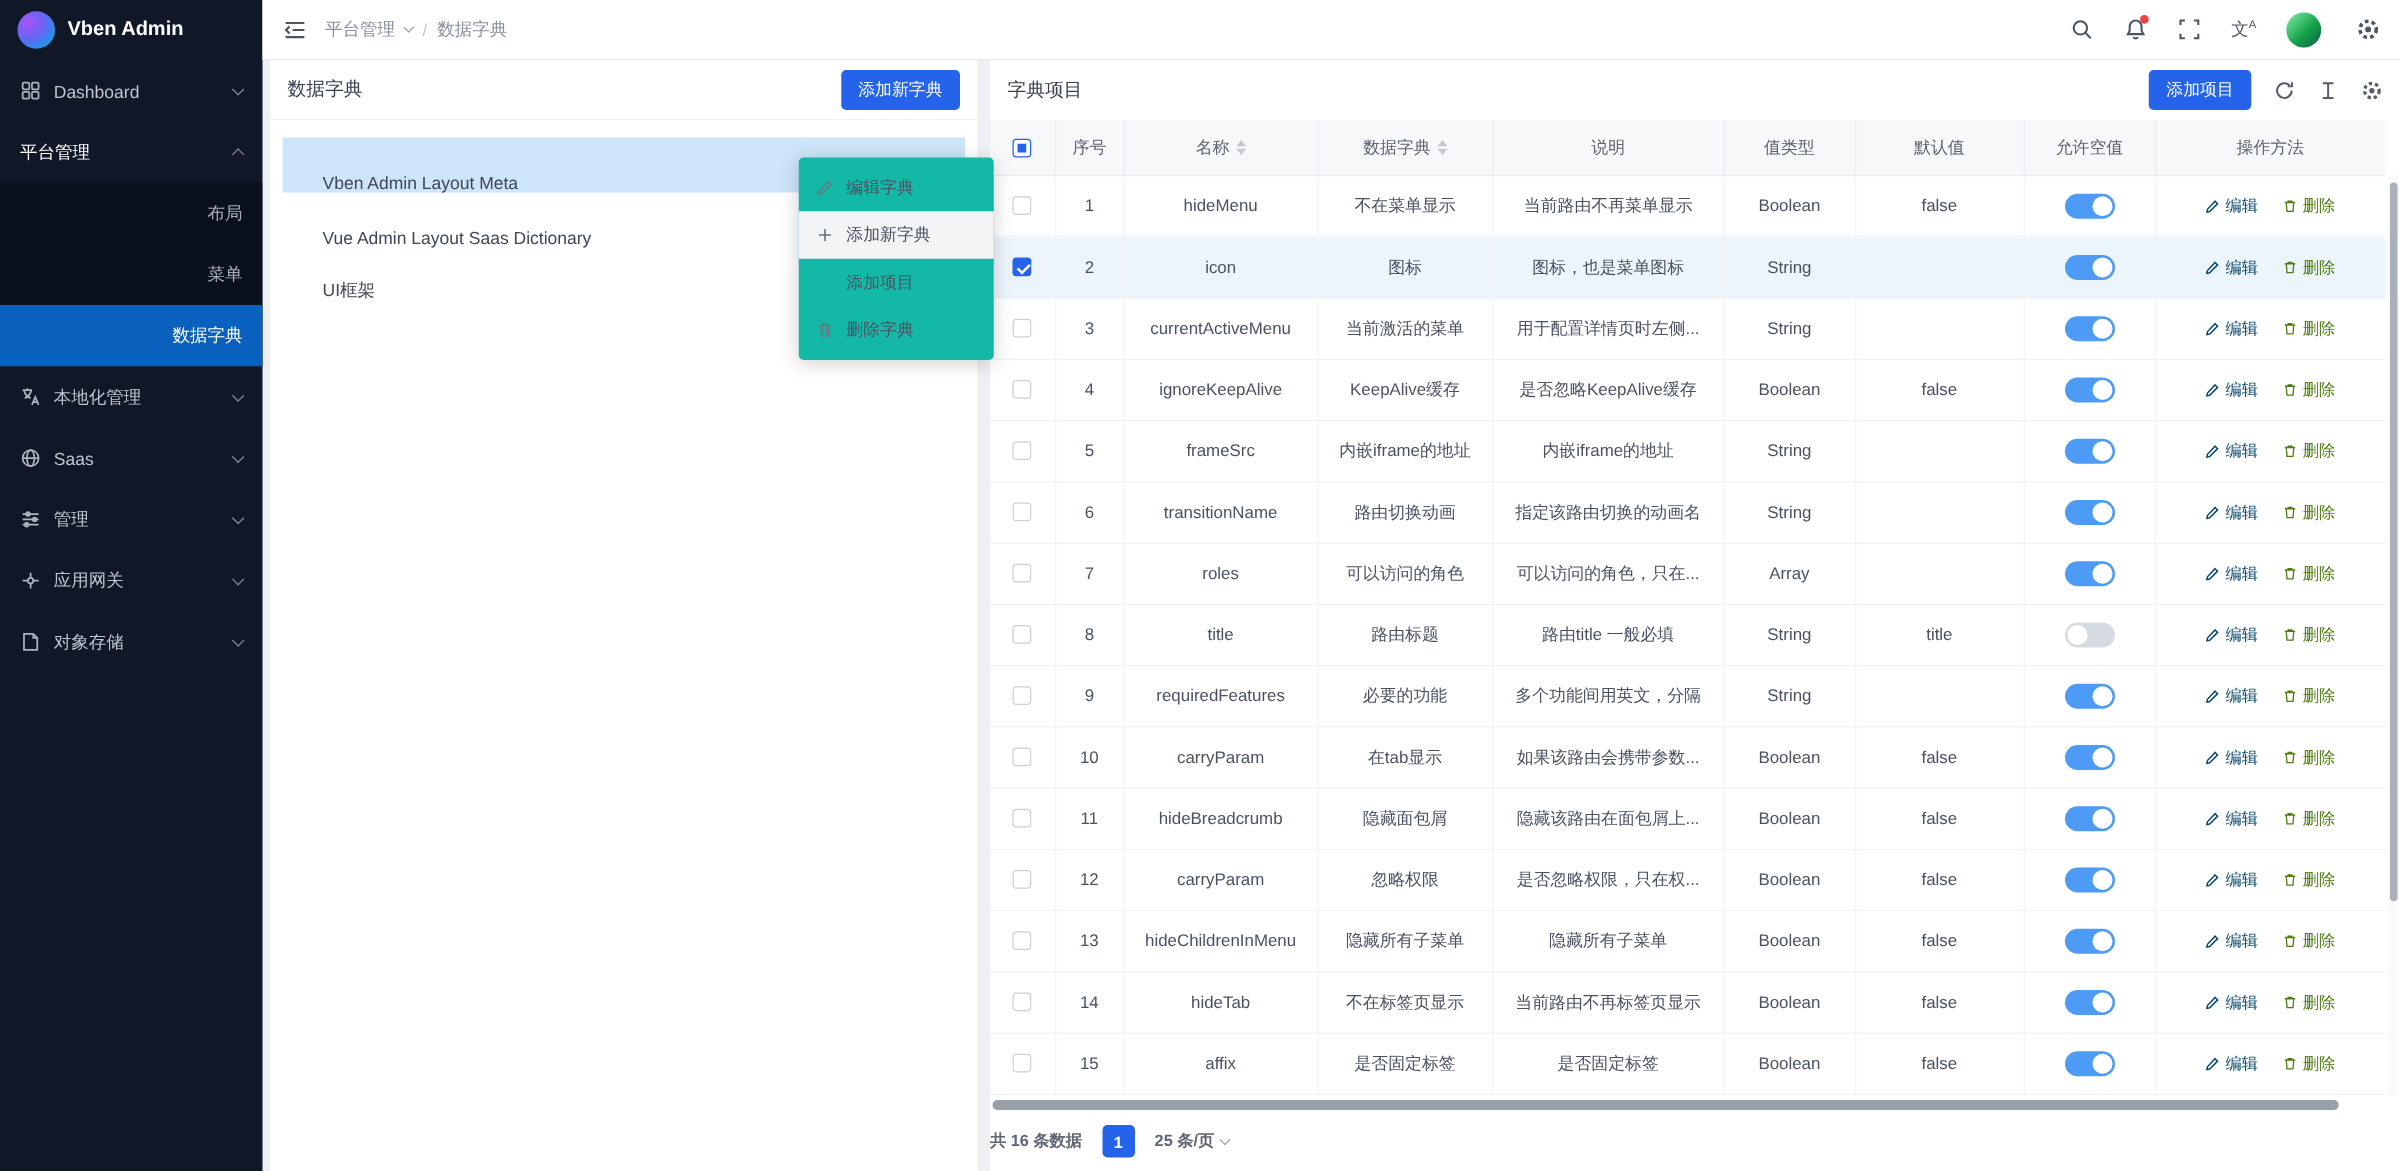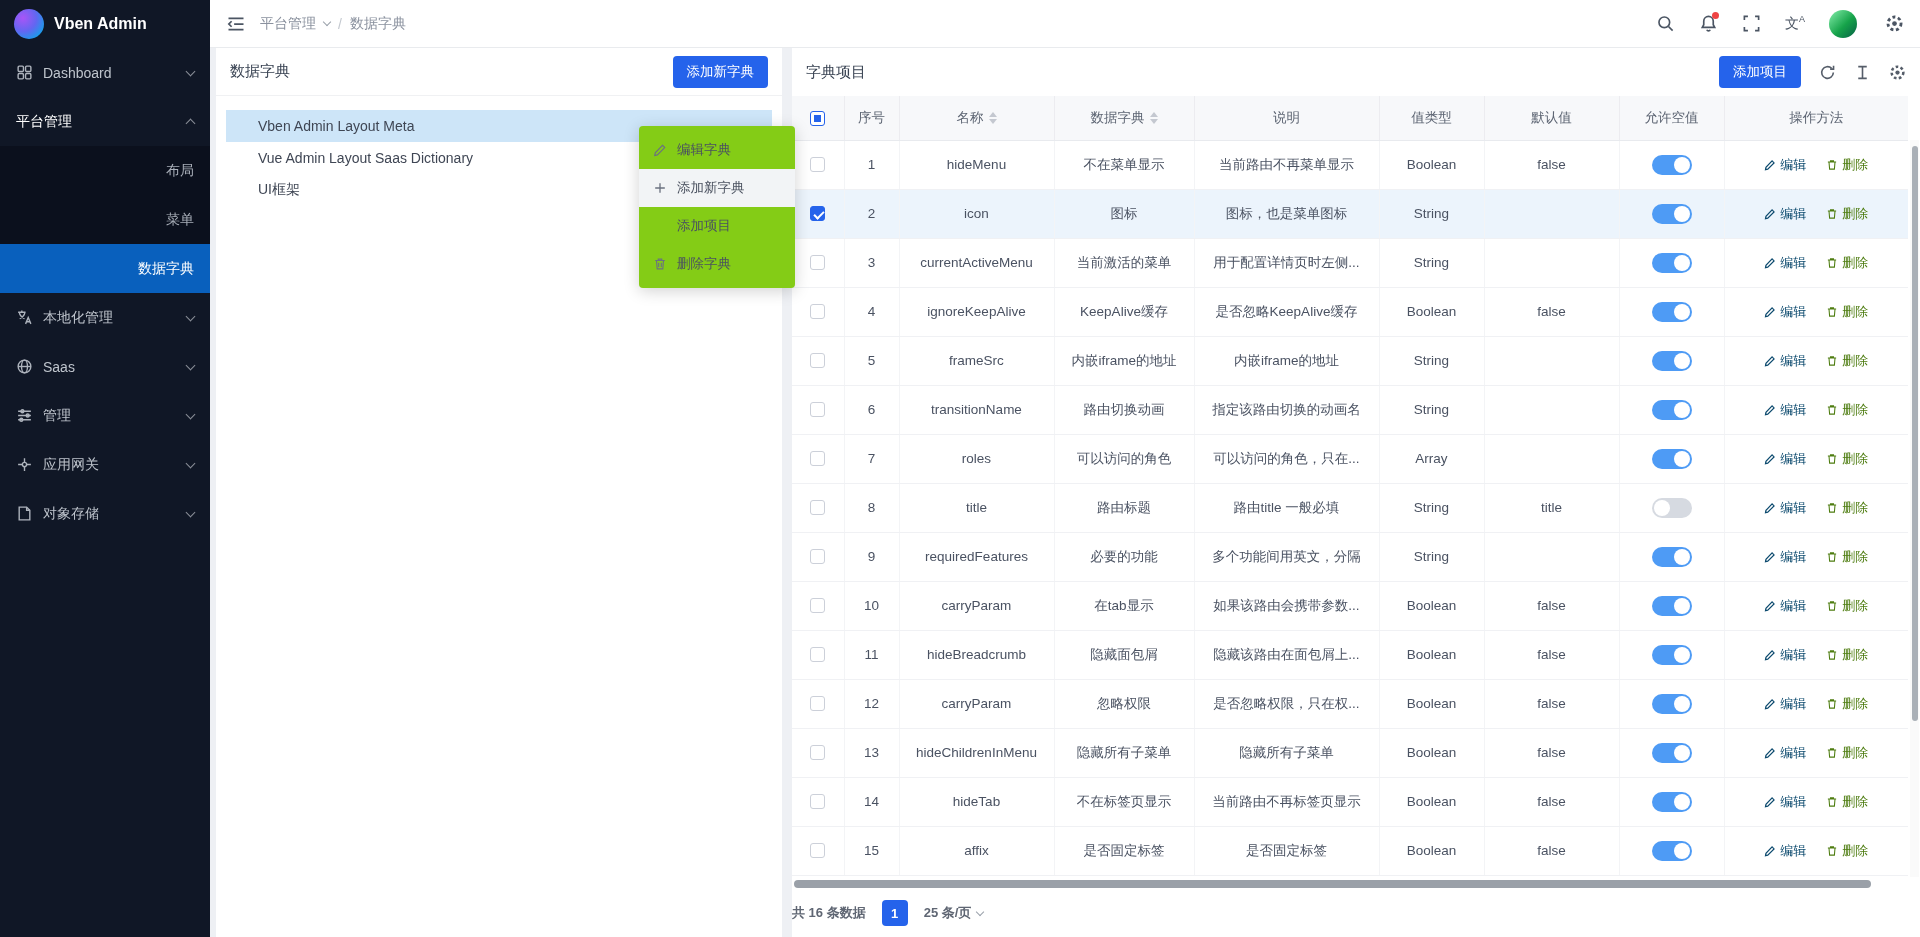--- a/index.html
+++ b/index.html
@@ -49,25 +49,25 @@
   .content { flex:1; min-height:0; display:flex; gap:10px; padding-left:6px; }
   .card { background:#fff; display:flex; flex-direction:column; min-height:0; }
   .dict-card { width:566px; flex:none; }
   .items-card { flex:1; min-width:0; position:relative; }
   .card-head { height:48px; flex:none; display:flex; align-items:center; justify-content:space-between; padding:0 14px; }
   .dict-card .card-head { border-bottom:1px solid #f0f1f3; }
   .card-title { font-size:15px; color:#374151; }
   .btn-primary { background:#2563eb; color:#fff; border:none; border-radius:4px; height:32px; padding:0 14px; font-size:13.5px; cursor:pointer; font-family:inherit; white-space:nowrap; }
 
   .dict-list { list-style:none; padding:14px 10px; }
-  .dict-item { height:32px; display:flex; align-items:center; padding:0 10px 0 32px; color:#3f4654; cursor:pointer; }
+  .dict-item { height:44px; display:flex; align-items:flex-end; padding:0 10px 0 32px; color:#3f4654; cursor:pointer; }
   .dict-item.selected { background:#cde5f8; }
 
   
-  .context-menu { position:absolute; left:639px; top:126px; width:156px; background:#84cc16; border-radius:4px;
+  .context-menu { position:absolute; left:639px; top:126px; width:156px; background:#14b8a6; border-radius:4px;
     box-shadow:0 3px 16px rgba(0,0,0,0.18); padding:5px 0; z-index:40; }
   .ctx-item { height:38px; display:flex; align-items:center; gap:10px; padding:0 14px; font-size:13.5px; color:#4b5260; cursor:pointer; }
   .ctx-item.hover { background:#f2f4f6; }
   .ctx-icon { width:14px; height:14px; flex:none; display:inline-flex; color:#6b7280; }
   .ctx-icon svg { width:100%; height:100%; }
 
   
   .head-right { display:flex; align-items:center; gap:18px; }
   .tool-icon { width:17px; height:17px; color:#555d69; cursor:pointer; }
   .tool-icon svg { width:100%; height:100%; stroke:currentColor; fill:none; stroke-width:1.5; }

